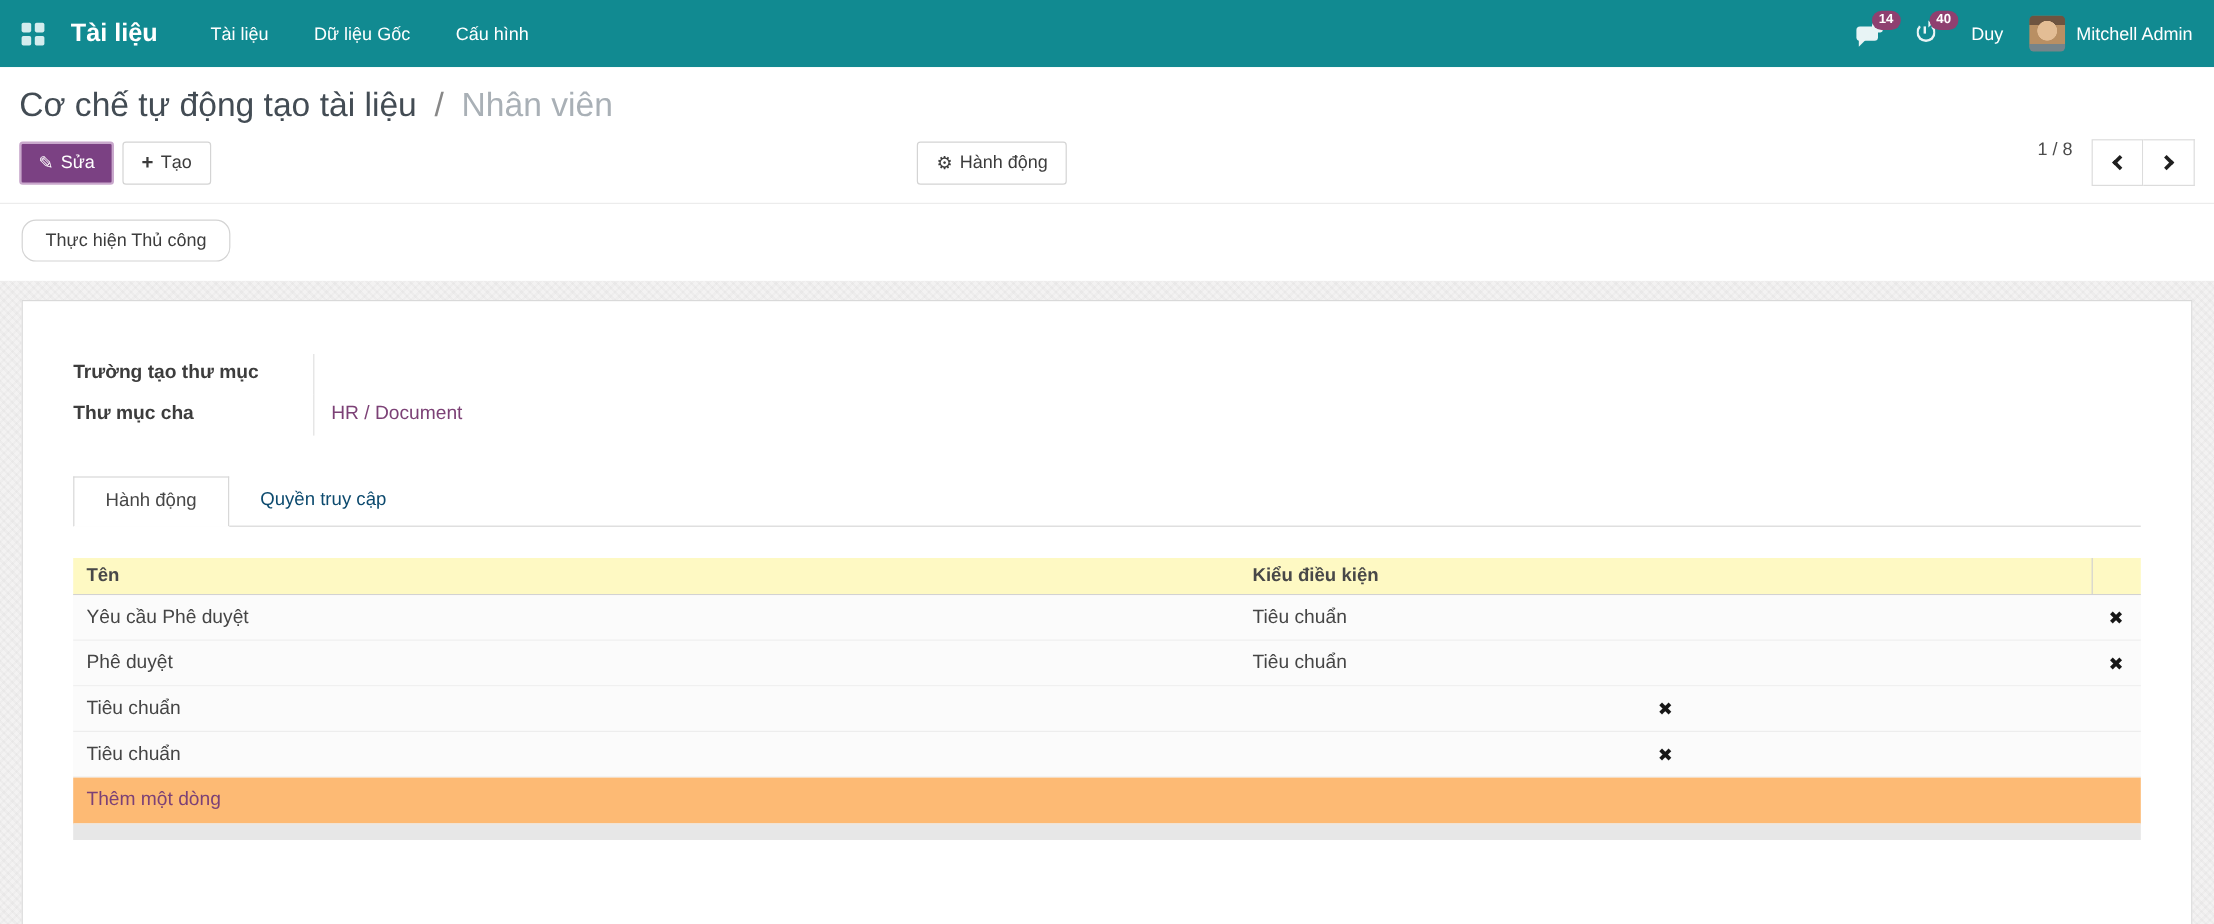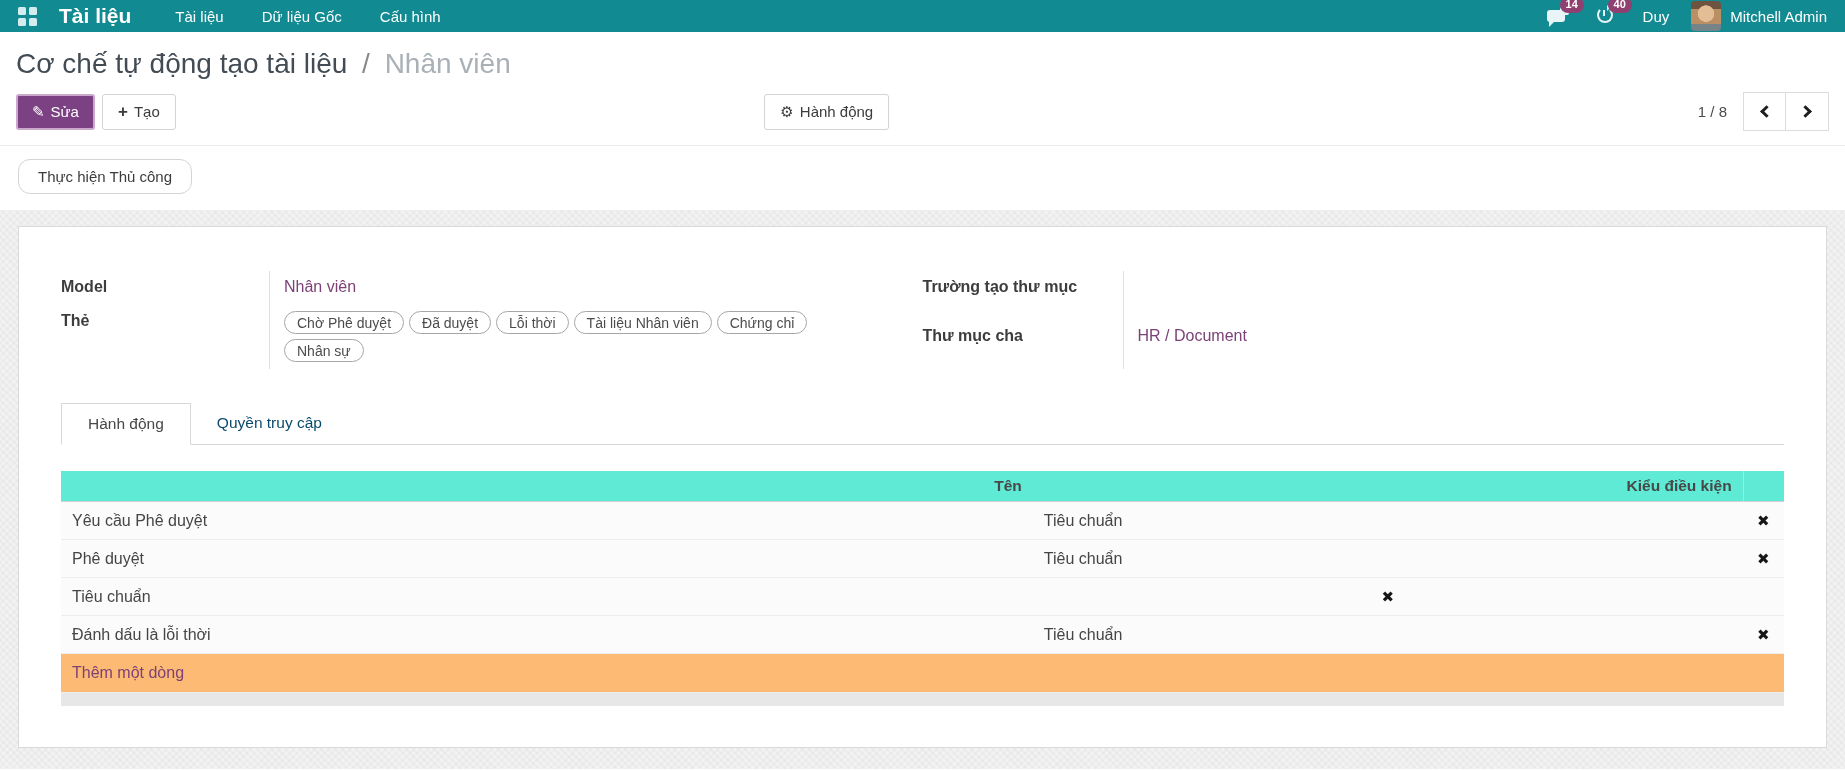--- a/index.html
+++ b/index.html
@@ -5,21 +5,21 @@
   * { box-sizing: border-box; }
   html,body { margin:0; padding:0; }
   body {
     width:1845px; height:770px; overflow:hidden;
     font-family:"Liberation Sans","DejaVu Sans",sans-serif;
     background:#ffffff; color:#444;
   }
 
   
   .navbar {
-    height:32px; background:#118a91; color:#fff;
+    height:56px; background:#118a91; color:#fff;
     display:flex; align-items:center; padding:0 18px;
   }
   .apps-toggle { display:grid; grid-template-columns:8px 8px; grid-gap:3px; margin-right:22px; cursor:pointer; }
   .apps-toggle i { width:8px; height:8px; background:#d4ecee; border-radius:1.5px; display:block; }
   .app-title { font-size:21px; font-weight:bold; margin-right:44px; white-space:nowrap; }
   .nav-menu { display:flex; gap:38px; font-size:15px; }
   .nav-menu .nav-item { cursor:pointer; padding:6px 0; }
   .nav-right { margin-left:auto; display:flex; align-items:center; gap:22px; font-size:15px; }
   .icon-wrap { position:relative; width:26px; height:22px; cursor:pointer; }
   .nav-badge {
@@ -56,21 +56,21 @@
     font-size:15px; padding:8px 15px; border:1px solid #d4d4d4; background:#fff;
     color:#3c3c3c; cursor:pointer; border-radius:3px; display:inline-flex; align-items:center; gap:6px;
     font-family:inherit;
   }
   .btn-primary { background:#7b4183; color:#fff; border:2px solid #c9a8cc; padding:7px 14px; }
   .btn-group { display:flex; gap:7px; }
   .plus-glyph { font-weight:bold; font-size:17px; line-height:14px; }
   .pencil-glyph { font-size:15px; }
   .gear-glyph { font-size:15px; color:#3c3c3c; }
   .cp-center { flex:1; display:flex; justify-content:center; transform:translateX(-110px); }
-  .pager { display:flex; align-items:center; gap:16px; }
+  .pager { display:flex; align-items:flex-start; gap:16px; }
   .pager-value { font-size:15px; color:#4c4c4c; }
   .pager-buttons { display:flex; }
   .pager-btn { width:43px; height:39px; background:#fff; border:1px solid #dcdcdc; display:flex; align-items:center; justify-content:center; cursor:pointer; }
   .pager-btn + .pager-btn { border-left:none; }
   .chev { width:9px; height:9px; border-top:3px solid #1f1f1f; border-right:3px solid #1f1f1f; display:block; }
   .chev-left  { transform:rotate(-135deg); margin-left:4px; }
   .chev-right { transform:rotate(45deg);  margin-right:4px; }
 
   
   .status-row { background:#fff; padding:13px 18px 16px; }
@@ -101,21 +101,21 @@
   }
 
   .tabs { margin-top:34px; border-bottom:1px solid #d8d8d8; display:flex; }
   .tab { padding:11px 26px; font-size:15.5px; cursor:pointer; margin-bottom:-1px; }
   .tab.active { background:#fff; border:1px solid #d8d8d8; border-bottom:1px solid #fff; color:#474747; }
   .tab.inactive { color:#0c4a6e; }
 
   .list-table { margin-top:26px; }
   .lt-header {
     display:grid; grid-template-columns:56.4% 41.2% 2.4%;
-    background:#5eead4; border-bottom:1px solid #d2d2d2;text-align:right;
+    background:#fef9c3; border-bottom:1px solid #d2d2d2;
   }
   .lt-header .hcell { padding:6px 11px; font-weight:bold; font-size:15.5px; color:#484848; cursor:pointer; }
   .lt-header .hcell-delete { border-left:1px solid #d2d2d2; cursor:default; }
   .lt-row {
     display:grid; grid-template-columns:56.4% 41.2% 2.4%;
     background:#fbfbfb; border-bottom:1px solid #ededed; cursor:pointer;
   }
   .lt-row .cell { padding:9.5px 11px; font-size:16px; color:#454545; }
   .delete-cell { display:flex; align-items:center; justify-content:center; color:#161616; font-size:15px; cursor:pointer; }
   .add-row { background:#fdba74; border-bottom:1px solid #ededed; padding:10px 11px; font-size:16px; cursor:pointer; }
@@ -192,37 +192,20 @@
 </div>
 
 <div class="status-row">
   <button class="btn btn-manual">Thực hiện Thủ công</button>
 </div>
 
 <div class="content">
   <div class="sheet">
 
     <div class="field-groups">
-      <div class="fgroup fgroup-left">
-        <div class="f-label">Model</div>
-        <div class="f-value">
-          <span class="o-link">Nhân viên</span>
-        </div>
-        <div class="f-label">Thẻ</div>
-        <div class="f-value">
-          <div class="tags">
-            <span class="tag">Chờ Phê duyệt</span>
-            <span class="tag">Đã duyệt</span>
-            <span class="tag">Lỗi thời</span>
-            <span class="tag">Tài liệu Nhân viên</span>
-            <span class="tag">Chứng chỉ</span>
-            <span class="tag">Nhân sự</span>
-          </div>
-        </div>
-      </div>
       <div class="fgroup fgroup-right">
         <div class="f-label">Trường tạo thư mục</div>
         <div class="f-value"></div>
         <div class="f-label">Thư mục cha</div>
         <div class="f-value">
           <span class="o-link">HR / Document</span>
         </div>
       </div>
     </div>
 
@@ -246,21 +229,20 @@
       <div class="lt-row">
         <div class="cell">Phê duyệt</div>
         <div class="cell">Tiêu chuẩn</div>
         <div class="delete-cell">✖</div>
       </div>
       <div class="lt-row">
         <div class="cell">Tiêu chuẩn</div>
         <div class="delete-cell">✖</div>
       </div>
       <div class="lt-row">
-        <div class="cell">Đánh dấu là lỗi thời</div>
         <div class="cell">Tiêu chuẩn</div>
         <div class="delete-cell">✖</div>
       </div>
 
       <div class="add-row">
         <span class="o-link">Thêm một dòng</span>
       </div>
       <div class="table-footer-strip"></div>
     </div>
 

